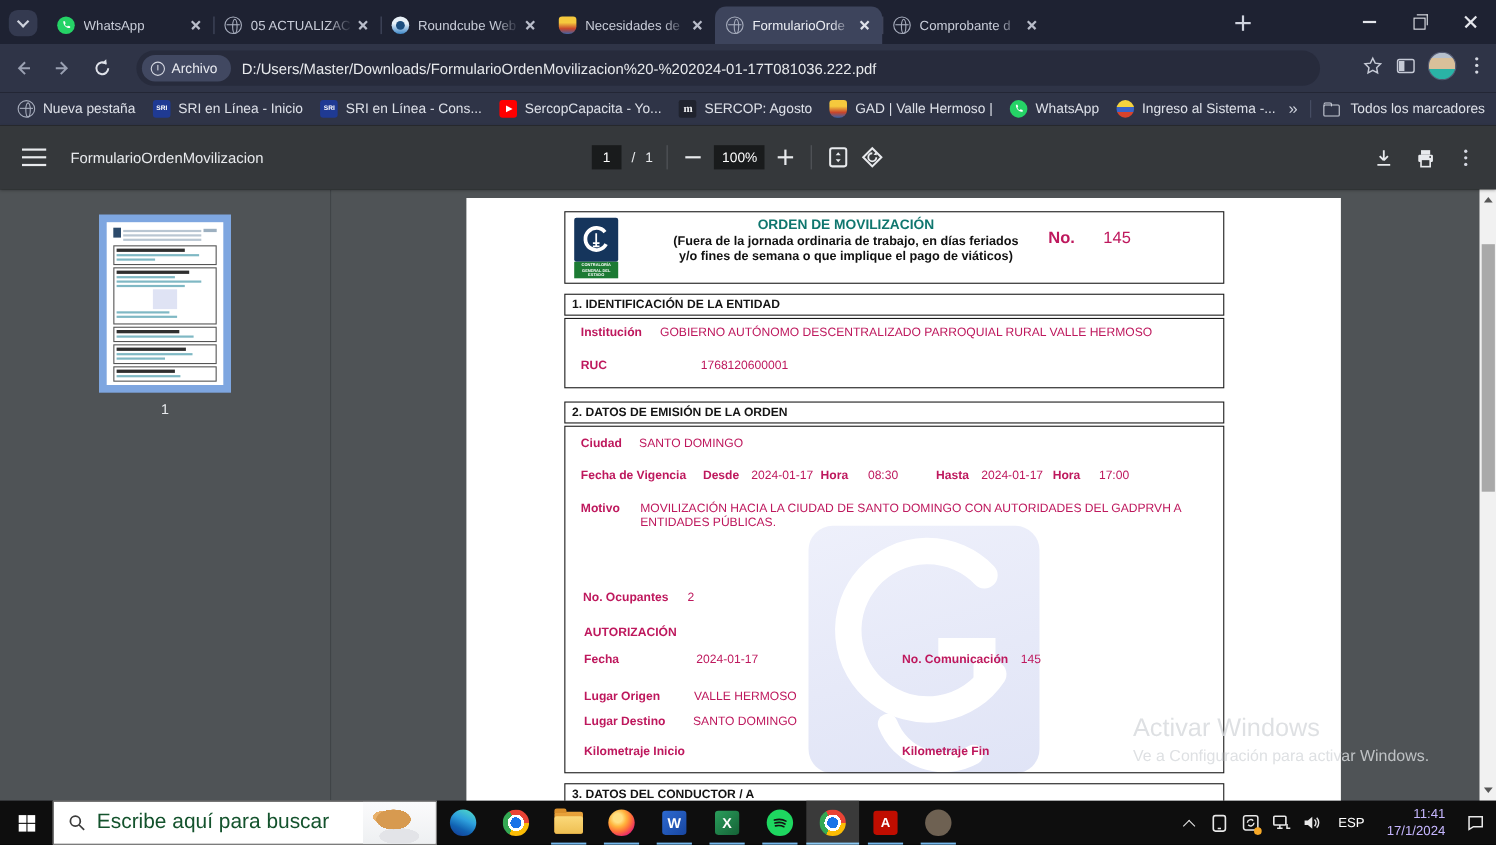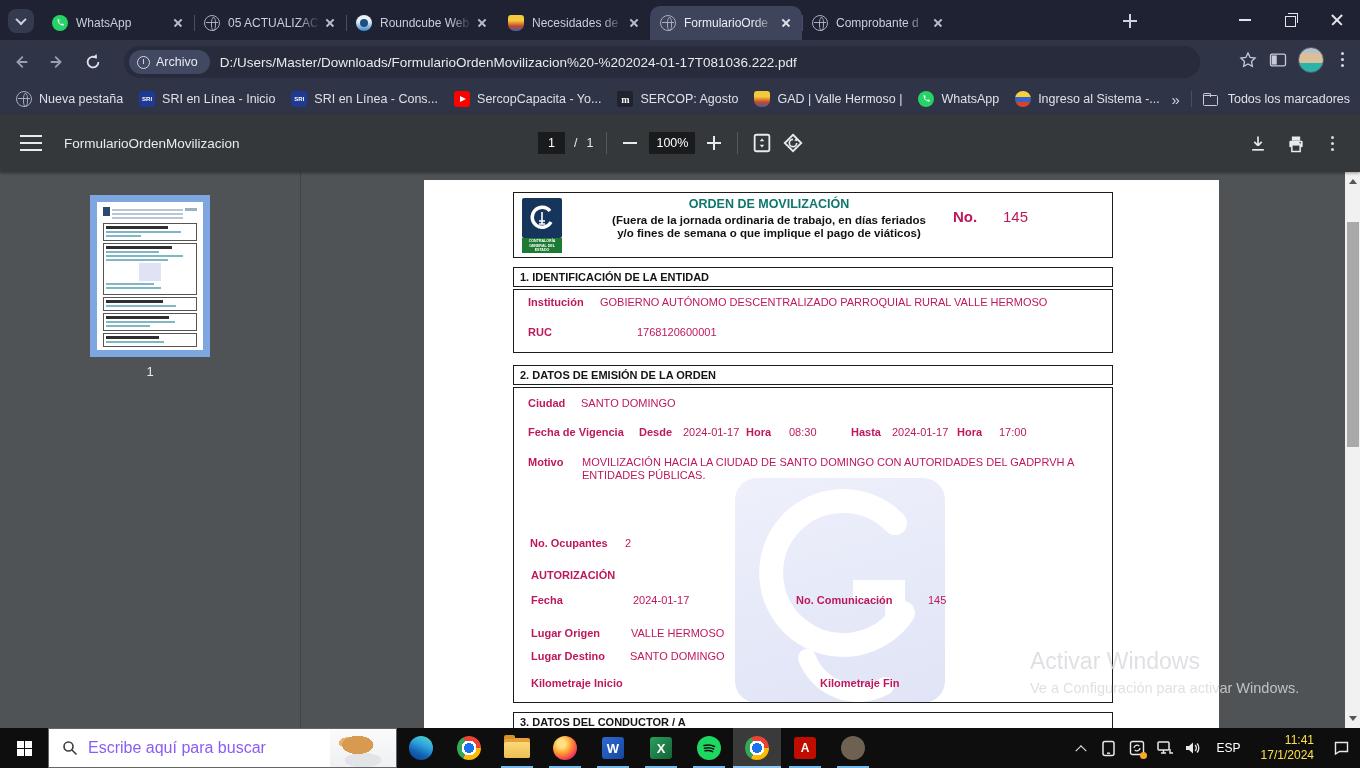--- a/index.html
+++ b/index.html
@@ -129,21 +129,21 @@
   .actw .l1 { font-size:23px; font-weight:300; }
   .actw .l2 { font-size:14.5px; margin-top:5px; }
 
   
   .taskbar { position:absolute; left:0; top:728px; width:1360px; height:40px; background:#0e0e0e; display:flex; align-items:center; }
   .startbtn { width:48px; height:40px; display:flex; align-items:center; justify-content:center; }
   .winlogo { width:15px; height:15px; display:grid; grid-template-columns:7px 7px; grid-template-rows:7px 7px; gap:1px; }
   .winlogo span { background:#fff; }
   .searchbox { width:349px; height:40px; background:#fff; display:flex; align-items:center; position:relative; border:1px solid #666; }
   .searchbox .mag { margin-left:13px; }
-  .searchbox .ph { margin-left:10px; font-size:16px; color:#8b5cf6; }
+  .searchbox .ph { margin-left:10px; font-size:19px; color:#14532d; }
   .foxphoto { position:absolute; right:0; top:0; width:66px; height:38px;
       background: radial-gradient(ellipse 26px 15px at 42% 42%, #d79a50 0 60%, transparent 61%),
                   radial-gradient(ellipse 16px 9px at 28% 36%, #e8b06a 0 60%, transparent 61%),
                   radial-gradient(ellipse 30px 12px at 50% 82%, #e3e4e8 0 60%, transparent 61%),
                   linear-gradient(180deg,#fbfbfc,#eef0f2); }
   .tk-ic { width:48px; height:40px; display:flex; align-items:center; justify-content:center; position:relative; }
   .tk-ic.open::after { content:""; position:absolute; left:8px; bottom:0; width:32px; height:2.5px; background:#76b9ed; }
   .tk-ic.activeapp { background:#3a3a3a; }
   .tk-ic.activeapp::after { left:0; width:48px; background:#8ccaf5; }
   .ic24 { width:24px; height:24px; border-radius:50%; }
@@ -160,21 +160,21 @@
   .acrobat { background:#c00d00; font-size:12px; }
   .spotify { background:#1ed760; display:flex; align-items:center; justify-content:center; }
   .gimp { background:radial-gradient(circle at 34% 30%, #efe9dc 0 14%, transparent 15%),
           radial-gradient(circle at 66% 30%, #d94f3a 0 11%, transparent 12%),
           radial-gradient(circle at 72% 55%, #3f7fd1 0 11%, transparent 12%),
           radial-gradient(circle at 40% 62%, #e9c13f 0 11%, transparent 12%),
           linear-gradient(145deg,#9a8succ,#7a6a55 0%, #6e6152 60%, #54493d 100%); background-color:#6e6152; }
   .tray { position:absolute; right:0; top:0; height:40px; display:flex; align-items:center; gap:4px; padding-right:4px; }
   .tray-ic { width:24px; height:40px; display:flex; align-items:center; justify-content:center; position:relative; }
   .lang { color:#fff; font-size:12px; padding:0 8px; }
-  .clock { color:#fde047; font-size:12px; text-align:right; line-height:15px; padding:0 8px; }
+  .clock { color:#c4b5fd; font-size:12px; text-align:right; line-height:15px; padding:0 8px; }
   .notif { width:30px; height:40px; display:flex; align-items:center; justify-content:center; }
   .chev-up { width:8px; height:8px; border-left:1.6px solid #e8e8e8; border-top:1.6px solid #e8e8e8; transform:rotate(45deg) translate(2px,2px); }
   .upd-dot { position:absolute; right:2px; bottom:9px; width:7px; height:7px; border-radius:50%; background:#f7a928; }
 </style>
 </head>
 <body>
 
 <div class="screen">
 
   <div class="tabstrip">
@@ -448,21 +448,21 @@
       <span class="fb" style="left:104px;top:276px;">Motivo</span>
       <span class="fv motivo" style="left:158px;top:276px;">MOVILIZACIÓN HACIA LA CIUDAD DE SANTO DOMINGO CON AUTORIDADES DEL GADPRVH A ENTIDADES PÚBLICAS.</span>
 
       <span class="fb" style="left:106px;top:357px;">No. Ocupantes</span>
       <span class="fv" style="left:201px;top:357px;">2</span>
 
       <span class="fb" style="left:107px;top:389px;">AUTORIZACIÓN</span>
 
       <span class="fb" style="left:107px;top:414px;">Fecha</span>
       <span class="fv" style="left:209px;top:414px;">2024-01-17</span>
-      <span class="fb" style="left:372px;top:414px;">No. Comunicación</span>
+      <span class="fb" style="left:396px;top:414px;">No. Comunicación</span>
       <span class="fv" style="left:504px;top:414px;">145</span>
 
       <span class="fb" style="left:107px;top:447px;">Lugar Origen</span>
       <span class="fv" style="left:207px;top:447px;">VALLE HERMOSO</span>
       <span class="fb" style="left:107px;top:470px;">Lugar Destino</span>
       <span class="fv" style="left:206px;top:470px;">SANTO DOMINGO</span>
 
       <span class="fb" style="left:107px;top:497px;">Kilometraje Inicio</span>
       <span class="fb" style="left:396px;top:497px;">Kilometraje Fin</span>
 

